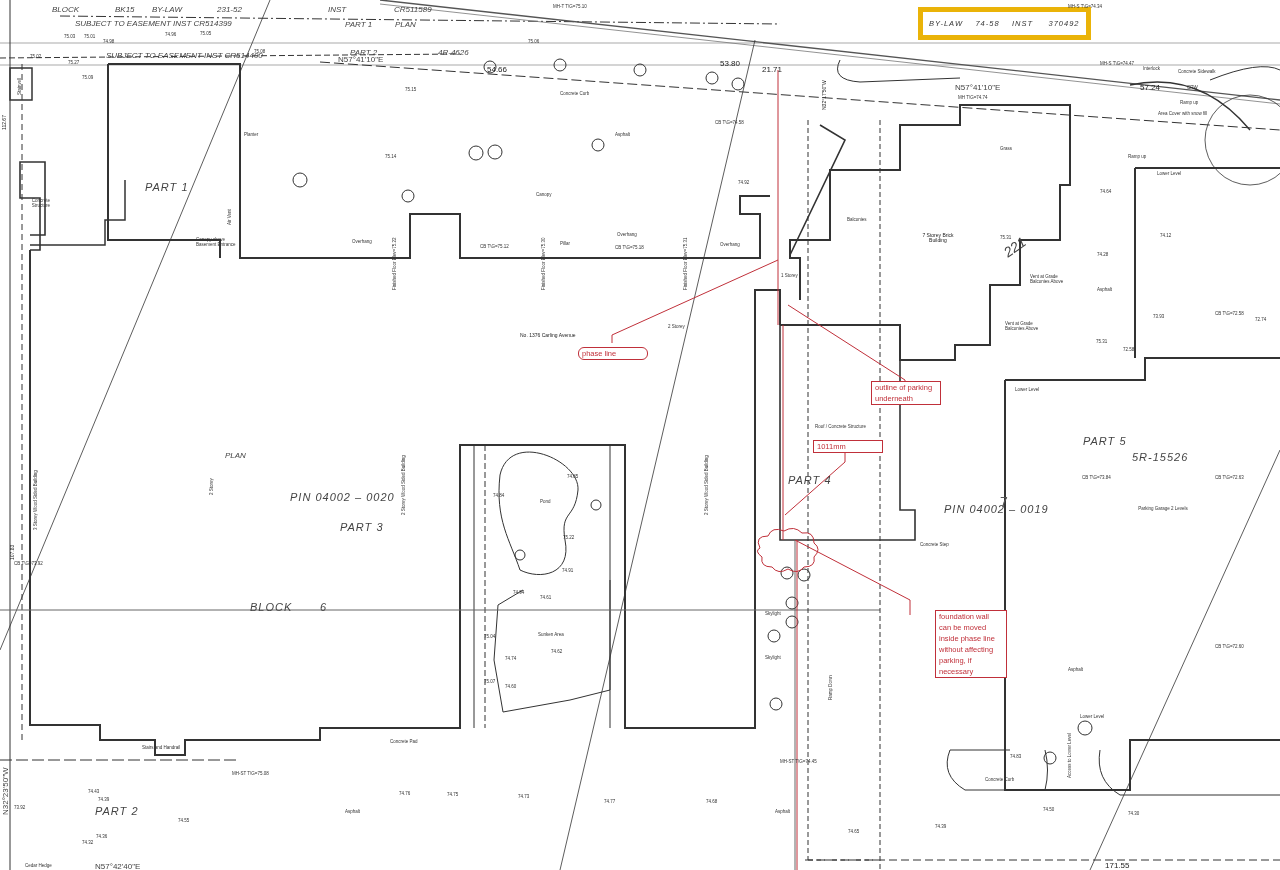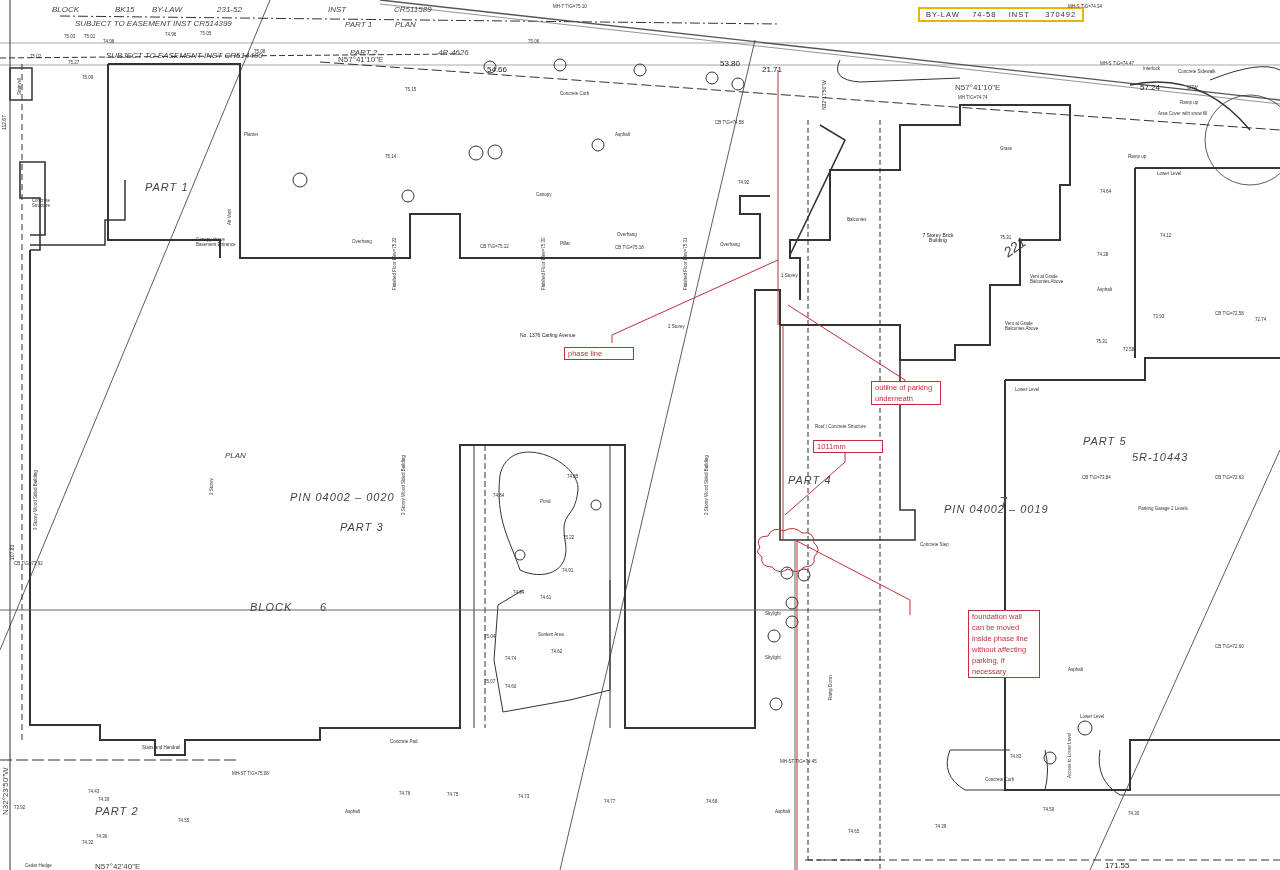--- a/index.html
+++ b/index.html
@@ -6,21 +6,21 @@
   body{width:1280px;height:870px;overflow:hidden;position:relative;font-family:"Liberation Sans",sans-serif;}
   #plan{position:absolute;left:0;top:0;width:1280px;height:870px;}
   .lbl{position:absolute;font-family:"Liberation Sans",sans-serif;color:#222;white-space:nowrap;line-height:1;}
   .ital{font-style:italic;color:#444;}
   .big{font-size:11px;letter-spacing:1px;}
   .med{font-size:8px;}
   .sm{font-size:5px;}
   .xs{font-size:4.5px;color:#333;}
   .vert{transform-origin:left top;transform:rotate(-90deg);}
   .callout{position:absolute;border:1px solid #c0303a;background:#fff;color:#c0303a;font-size:7.5px;line-height:11px;padding:0 3px;font-family:"Liberation Sans",sans-serif;white-space:normal;}
-  .bylaw{position:absolute;border:2px solid #eab308;font-size:7.5px;color:#333;padding:1px 6px;letter-spacing:1px;white-space:nowrap;}
+  .bylaw{position:absolute;border:5px solid #eab308;font-size:7.5px;font-style:italic;color:#333;padding:7px 6px;letter-spacing:1px;white-space:nowrap;}
 </style>
 </head>
 <body>
 
 <svg id="plan" viewBox="0 0 1280 870" xmlns="http://www.w3.org/2000/svg">
   <g fill="none" stroke="#333" stroke-width="1">
 
     <line x1="0" y1="43" x2="1280" y2="43" stroke="#aaa" stroke-width="1.2"></line>
     <line x1="0" y1="65" x2="1280" y2="65" stroke="#aaa" stroke-width="1.2"></line>
     <line x1="0" y1="58" x2="460" y2="54" stroke-dasharray="6,3"></line>
@@ -134,21 +134,21 @@
 <div class="lbl ital big" style="left:145px;top:182px;">PART 1</div>
 <div class="lbl ital med" style="left:225px;top:452px;">PLAN</div>
 <div class="lbl ital big" style="left:290px;top:492px;">PIN  04002  –  0020</div>
 <div class="lbl ital big" style="left:340px;top:522px;">PART 3</div>
 <div class="lbl ital big" style="left:250px;top:602px;">BLOCK</div>
 <div class="lbl ital big" style="left:320px;top:602px;">6</div>
 <div class="lbl ital big" style="left:95px;top:806px;">PART 2</div>
 <div class="lbl ital big" style="left:788px;top:475px;">PART 4</div>
 <div class="lbl ital big" style="left:944px;top:492px;margin-top:12px;">PIN  04002  –  0019</div>
 <div class="lbl ital big" style="left:1083px;top:436px;">PART 5</div>
-<div class="lbl ital big" style="left:1132px;top:452px;">5R-10443</div>
+<div class="lbl ital big" style="left:1132px;top:452px;">5R-15526</div>
 <div class="lbl ital" style="left:1003px;top:240px;font-size:14px;transform:rotate(-35deg);">221</div>
 <div class="lbl" style="left:1000px;top:495px;font-size:14px;color:#555;">7</div>
 
 <div class="lbl med" style="left:338px;top:56px;color:#444;">N57°41'10"E</div>
 <div class="lbl med" style="left:955px;top:84px;color:#444;">N57°41'10"E</div>
 <div class="lbl med" style="left:95px;top:863px;color:#444;">N57°42'40"E</div>
 <div class="lbl med vert" style="left:2px;top:815px;color:#444;">N32°23'50"W</div>
 <div class="lbl sm vert" style="left:822px;top:110px;">N32°17'50"W</div>
 <div class="lbl med" style="left:720px;top:60px;">53.80</div>
 <div class="lbl med" style="left:762px;top:66px;">21.71</div>
@@ -271,16 +271,16 @@
 <div class="lbl xs" style="left:1128px;top:812px;">74.30</div>
 <div class="lbl xs" style="left:935px;top:825px;">74.39</div>
 <div class="lbl xs" style="left:1100px;top:190px;">74.64</div>
 <div class="lbl xs" style="left:1097px;top:253px;">74.28</div>
 <div class="lbl xs" style="left:1160px;top:234px;">74.12</div>
 <div class="lbl xs" style="left:1096px;top:340px;">75.31</div>
 <div class="lbl xs" style="left:1153px;top:315px;">73.93</div>
 <div class="lbl xs" style="left:1255px;top:318px;">72.74</div>
 <div class="lbl xs" style="left:1123px;top:348px;">72.58</div>
 
-<div class="callout" style="left:564px;top:347px;width:62px;">phase line</div>
+<div class="callout" style="left:578px;top:347px;width:62px;border-radius:6px;">phase line</div>
 <div class="callout" style="left:871px;top:381px;width:62px;">outline of parking underneath</div>
 <div class="callout" style="left:813px;top:440px;width:62px;">1011mm</div>
-<div class="callout" style="left:968px;top:610px;width:64px;">foundation wall can be moved inside phase line without affecting parking, if necessary</div>
+<div class="callout" style="left:935px;top:610px;width:64px;">foundation wall can be moved inside phase line without affecting parking, if necessary</div>
 
 </body></html>

